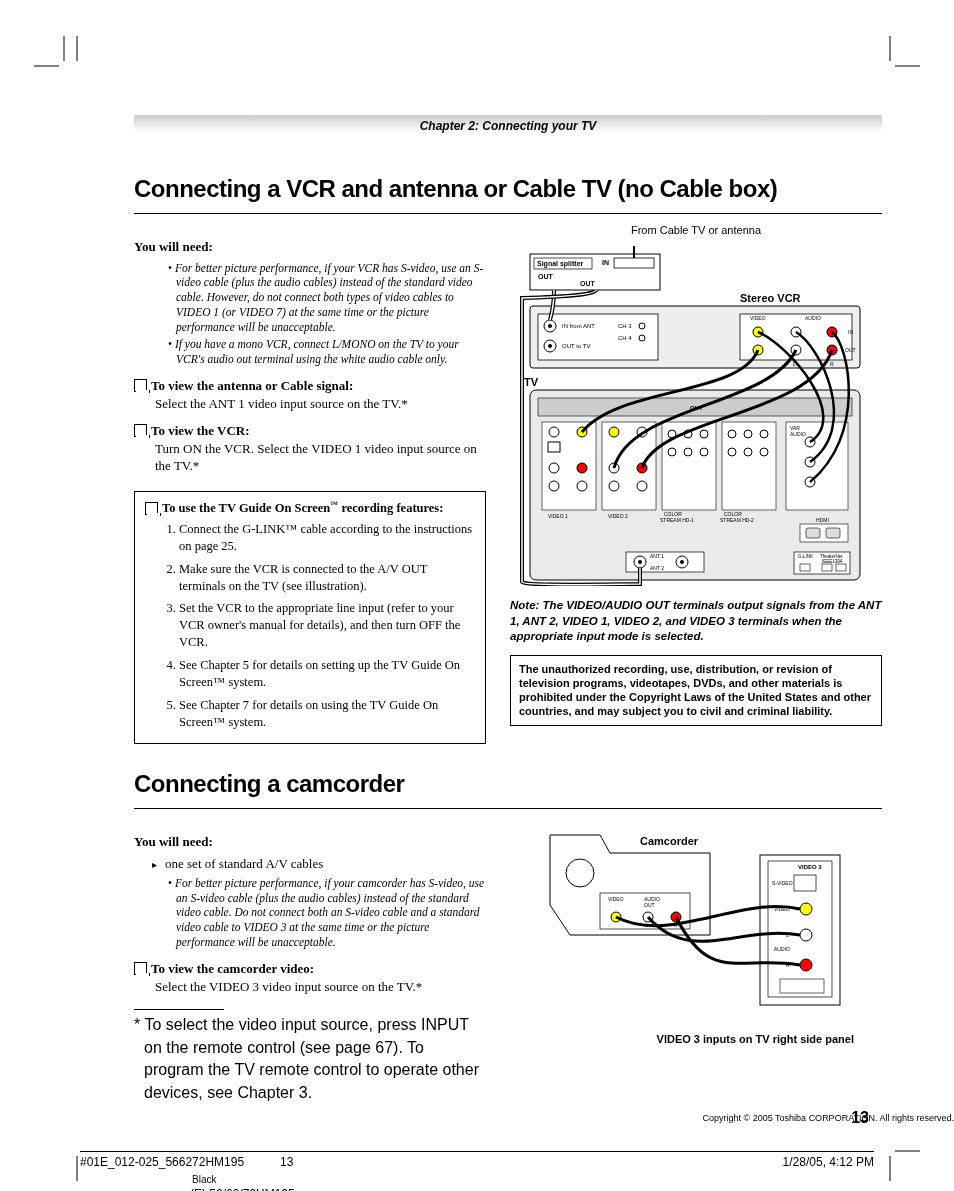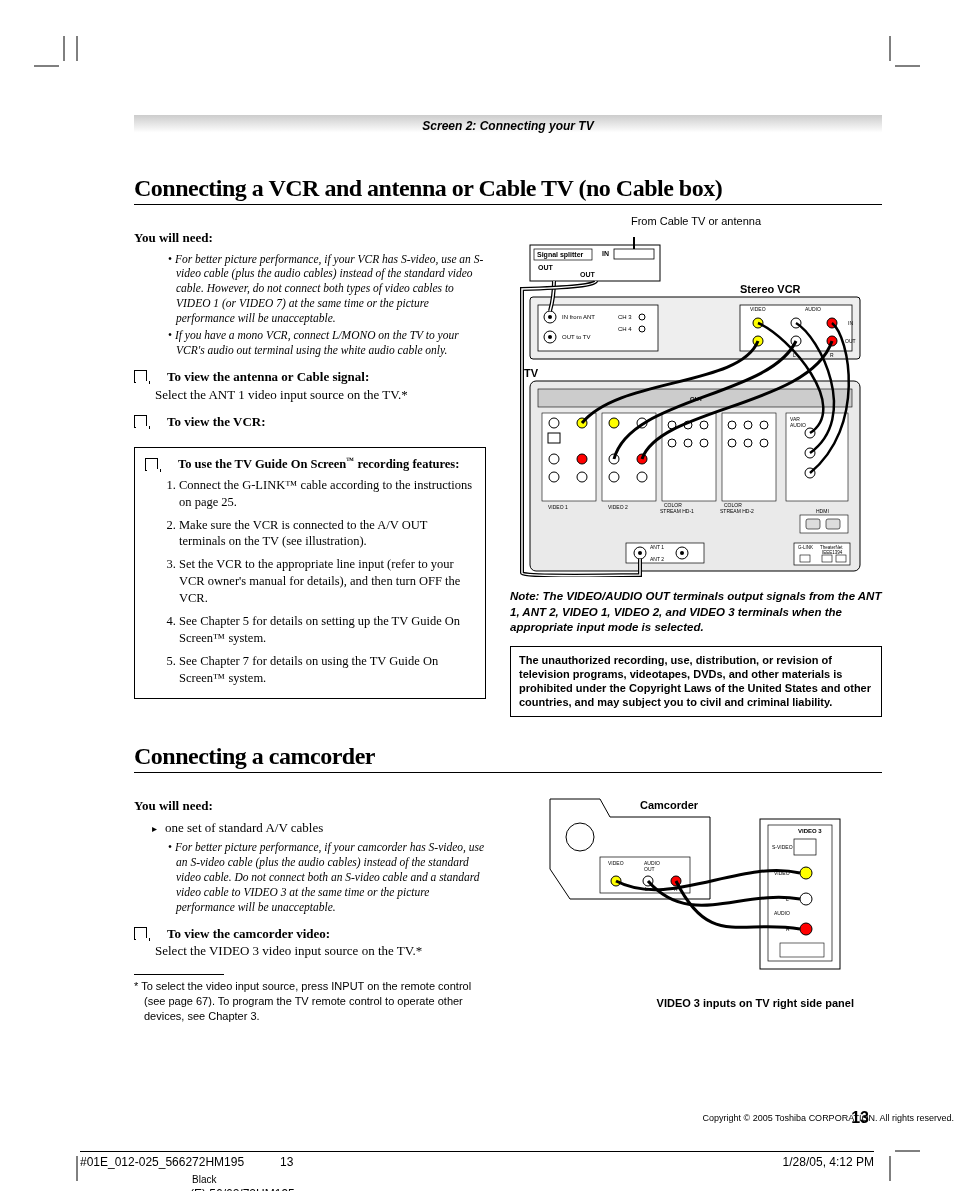--- a/index.html
+++ b/index.html
@@ -18,51 +18,51 @@
     height: 22px;
     background: linear-gradient(180deg, #ccc 0%, #fff 80%);
     margin-bottom: 2px;
   }
   .chapter-title {
     text-align:center; font-weight:bold; font-style:italic;
     font-family: Arial, Helvetica, sans-serif; font-size:12px;
     position:relative; top:4px;
   }
   h1.section {
-    font-family: Liberation Serif, serif;
+    font-family: Liberation Sans, sans-serif;
     font-weight: bold; letter-spacing:-0.5px;
     font-size: 24px; margin: 38px 0 10px 0;
-    border-bottom: 1px solid #000; padding-bottom: 2px;
+    border-bottom: 1px solid #000; padding-bottom: 10px;
   }
   h1.section2 { margin-top: 26px; }
   .cols { display:flex; gap:24px; }
   .left { flex:0 0 352px; font-size:13px; line-height:1.35; }
   .right { flex:1; font-size:11px; }
   .ywn { font-weight:bold; margin:14px 0 5px 0; }
   ul.tri { list-style:none; padding-left:18px; }
   ul.tri > li::before { content:"▸"; margin-right:8px; font-size:10px; }
   ul.tri > li { margin-bottom:3px; }
   .sub-note { font-style:italic; font-size:11.5px; line-height:1.3; padding-left:32px; text-indent:-8px; margin:2px 0 2px 10px; }
   .sub-note::before { content:"• "; font-style:normal; }
-  .chk-row { display:flex; gap:20px; margin-top:10px;text-align:right; }
+  .chk-row { display:flex; gap:4px; margin-top:10px;text-align:right; }
   .chkbox { width:13px; height:13px; border:1.5px solid #000; flex:0 0 13px; margin-top:2px; position:relative; }
   .chkbox::after { content:""; position:absolute; left:1px; bottom:-2px; width:13px; height:3px; background:#fff; border-right:1.5px solid #000; }
   .chk-row .bold { font-weight:bold; }
   .chk-body { margin-left:21px; font-size:13px; }
   .guide-box { border:1px solid #000; padding:8px 10px 6px 10px; margin-top:16px; font-size:12.5px; line-height:1.35; }
   .guide-box .chk-row { margin-top:0; }
   ol.num { padding-left:34px; margin-top:4px; }
   ol.num li { margin-bottom:6px; padding-left:0; }
   .tm { font-size:8px; vertical-align:super; }
   .note-block { font-style:italic; font-size:11.5px; line-height:1.35; margin-top:10px; font-family: Arial, sans-serif; font-weight: bold; }
   .note-block b { font-style:italic; }
   .legal-box { border:1.5px solid #000; padding:6px 8px; font-family: Arial, sans-serif; font-size:11px; font-weight:bold; line-height:1.3; margin-top:10px; }
   .diagram { border:0; margin-top:6px; }
   .footnote-rule { border-top:1px solid #000; width:90px; margin-top:14px; margin-bottom:4px; }
-  .footnote-text { font-size:11px; font-family: Arial, sans-serif; line-height:1.4; padding-left:10px; text-indent:-10px; }
+  .footnote-text { font-size:16px; font-family: Arial, sans-serif; line-height:1.4; padding-left:10px; text-indent:-10px; }
   .dia-caption { font-family: Arial, sans-serif; font-size:11px; font-weight:bold; text-align:center; margin-top:6px; }
   .dia-caption.right-align { text-align:right; padding-right:28px; }
   .page-footer { position:absolute; bottom:68px; left:0; right:0; }
   .copyright { text-align:right; font-size:9px; font-family: Arial, sans-serif; }
   .page-num { position:absolute; right:85px; top:-4px; font-family: Arial, sans-serif; font-weight:bold; font-size:16px; }
   .print-meta { position:absolute; bottom:22px; left:80px; right:80px; font-size:12px; font-family: Arial, sans-serif; border-top:1px solid #000; padding-top:3px; display:flex; justify-content:space-between; }
   .print-meta2 { position:absolute; bottom:6px; left:192px; font-size:10px; font-family: Arial, sans-serif; }
   .model { position:absolute; bottom:-10px; left:190px; font-size:12px; font-family: Arial, sans-serif; }
   .dia-svg { font-family: Arial, sans-serif; }
 </style>
@@ -90,41 +90,42 @@
     </svg>
   </div>
 <div class="crop" style="bottom:10px;left:62px">
     <svg width="30" height="40">
       <path d="M15 40 V15" stroke="#000" stroke-width="1"></path>
     </svg>
   </div>
 
 <div class="page">
   <div class="chapter-bar">
-    <div class="chapter-title">Screen 2: Connecting your TV</div>
+    <div class="chapter-title">Chapter 2: Connecting your TV</div>
   </div>
 
   <h1 class="section">Connecting a VCR and antenna or Cable TV (no Cable box)</h1>
 
   <div class="cols">
     <div class="left">
       <div class="ywn">You will need:</div>
       <div class="sub-note">For better picture performance, if your VCR has S-video, use an S-video cable (plus the audio cables) instead of the standard video cable. However, do not connect both types of video cables to VIDEO 1 (or VIDEO 7) at the same time or the picture performance will be unacceptable.</div>
       <div class="sub-note">If you have a mono VCR, connect L/MONO on the TV to your VCR's audio out terminal using the white audio cable only.</div>
 
       <div class="chk-row">
         <div class="chkbox"></div>
         <div class="bold">To view the antenna or Cable signal:</div>
       </div>
       <div class="chk-body">Select the ANT 1 video input source on the TV.*</div>
 
       <div class="chk-row">
         <div class="chkbox"></div>
         <div class="bold">To view the VCR:</div>
       </div>
+      <div class="chk-body">Turn ON the VCR. Select the VIDEO 1 video input source on the TV.*</div>
 
       <div class="guide-box">
         <div class="chk-row">
           <div class="chkbox"></div>
           <div class="bold">
             <span>To use the TV Guide On Screen</span><span class="tm">™</span><span> recording features:</span>
           </div>
         </div>
         <ol class="num">
           <li>Connect the G-LINK™ cable according to the instructions on page 25.</li>

